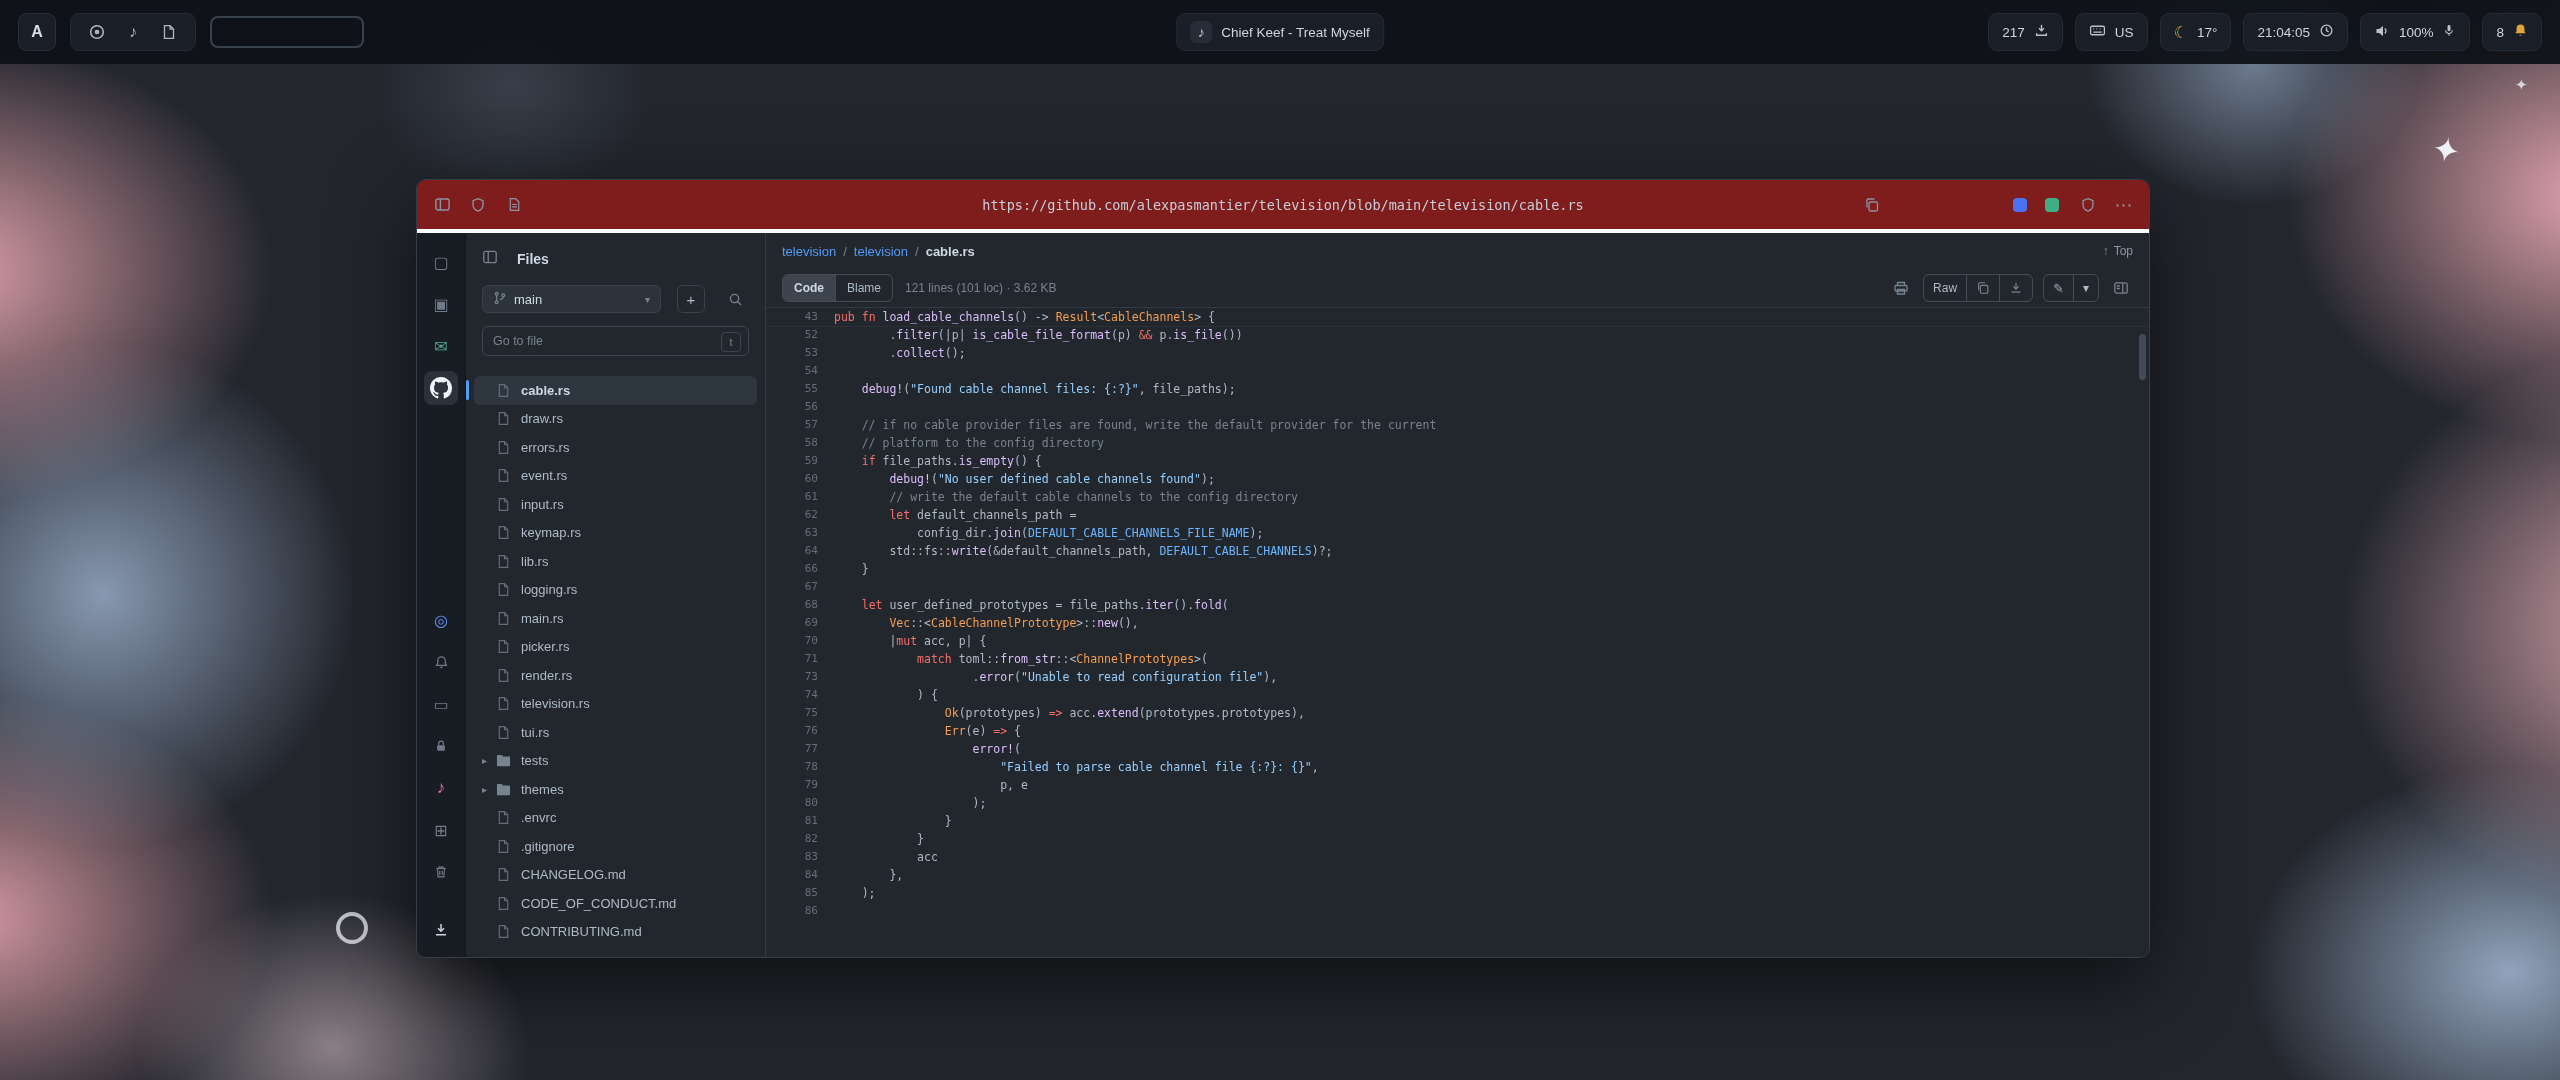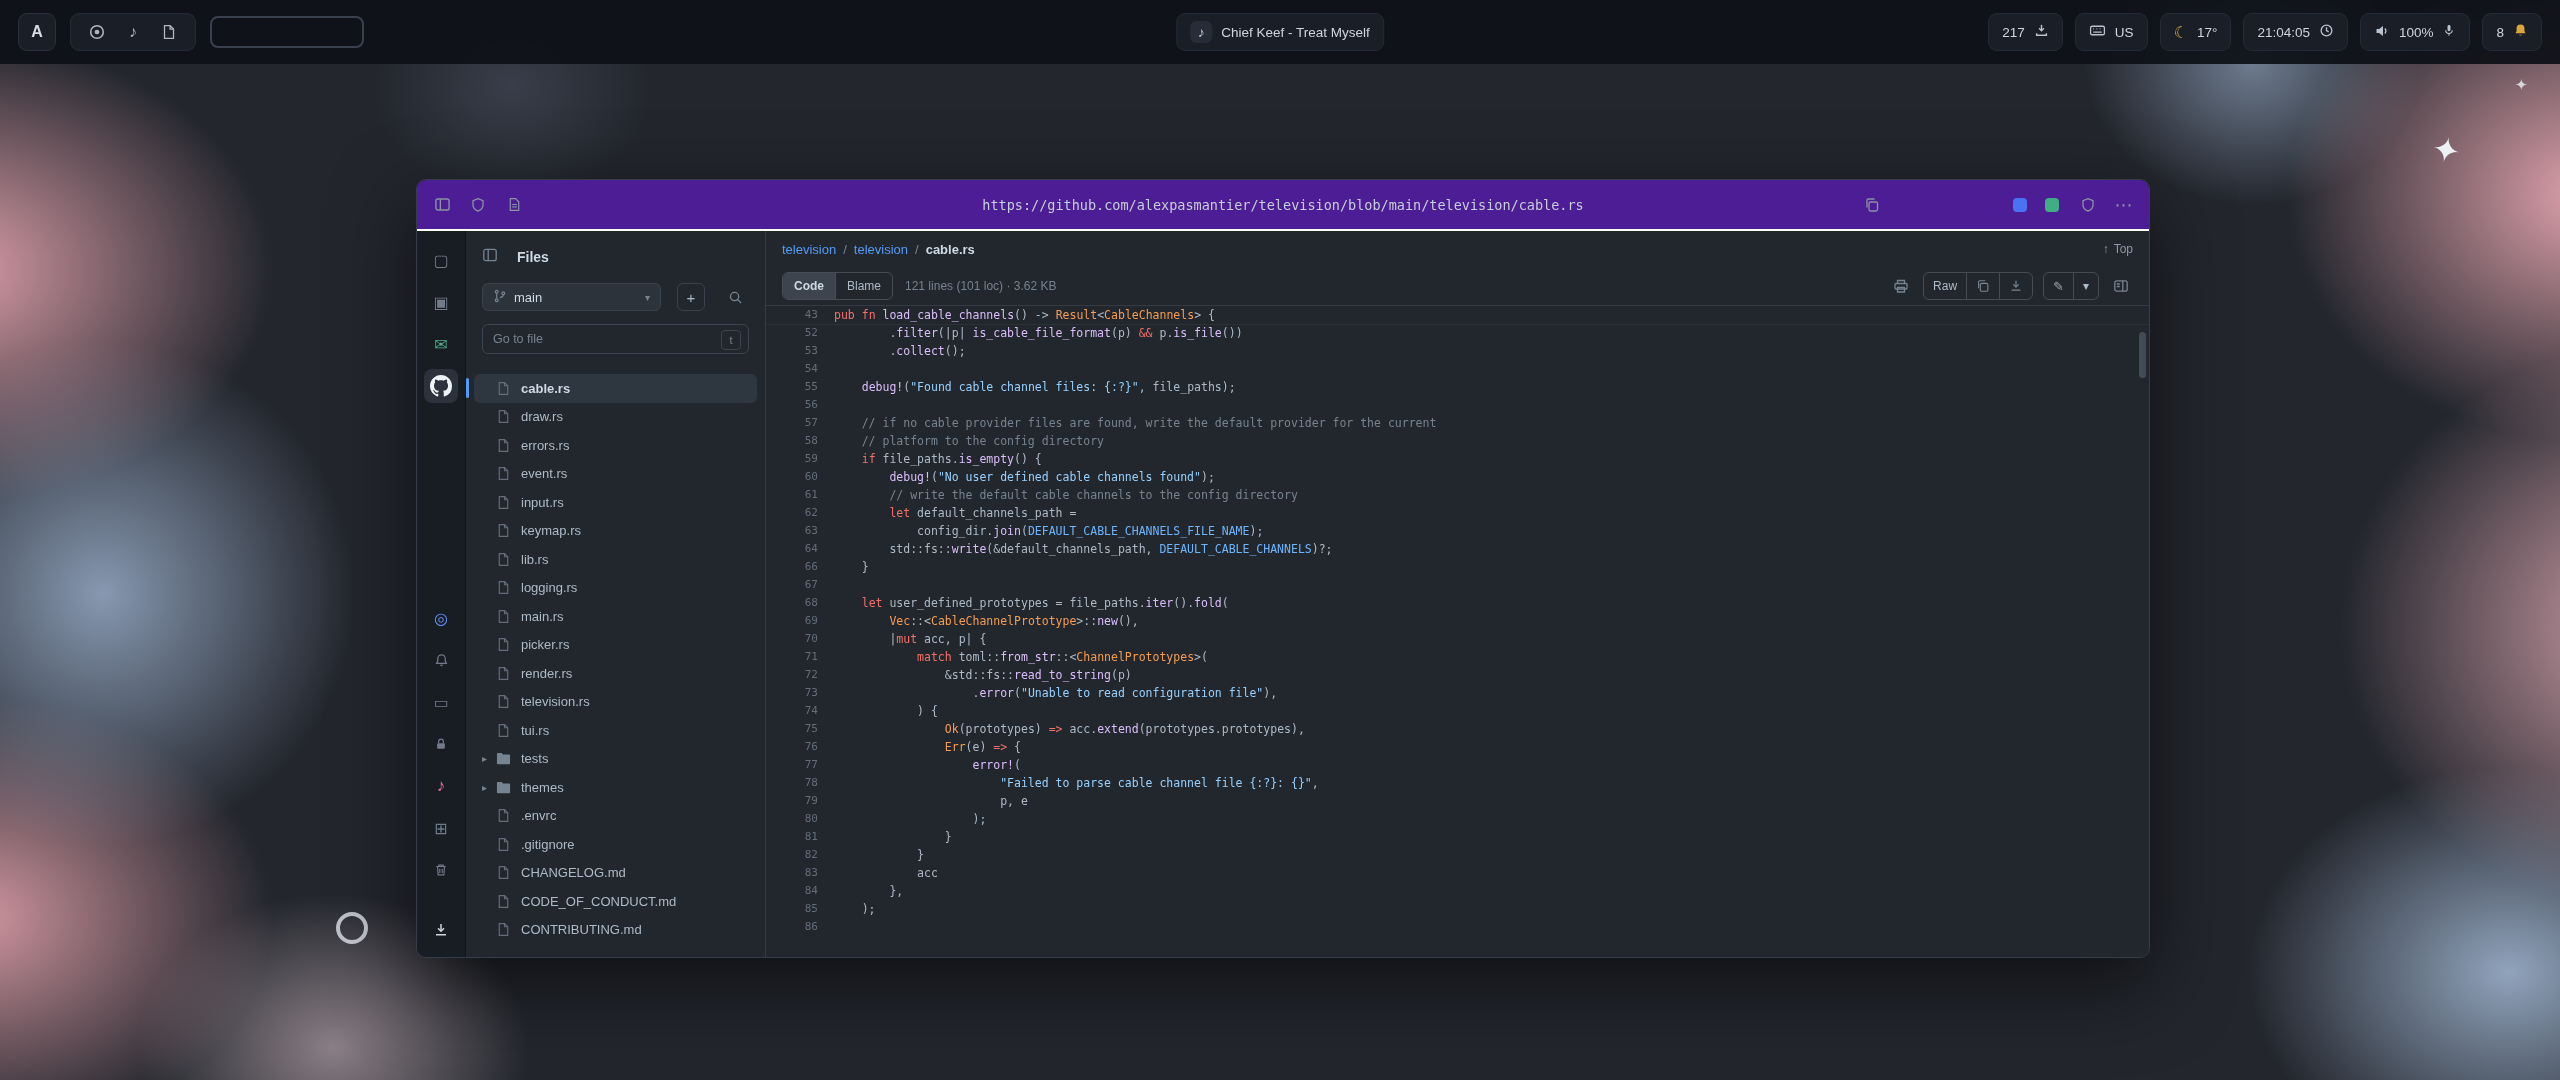--- a/index.html
+++ b/index.html
@@ -40,21 +40,21 @@
     display:flex;align-items:center;justify-content:center;font-size:14px;}
   .tb-right{margin-left:auto;display:flex;align-items:center;gap:12px;}
   .moon{color:#e3b341;font-size:16px;}
   .amber{color:#dea53d;}
   .tb-right svg, .tb-pill svg{flex:0 0 auto;}
 
   
   .window{position:absolute;left:416px;top:179px;width:1732px;height:777px;border-radius:10px;
     background:#22272e;border:1px solid #353d49;box-shadow:0 26px 80px rgba(0,0,0,.6);
     overflow:hidden;display:flex;flex-direction:column;z-index:4;}
-  .chrome{height:49px;background:#4c1d95;border-bottom:2px solid #ffffff;display:flex;align-items:center;
+  .chrome{height:49px;background:#7f1d1d;border-bottom:4px solid #ffffff;display:flex;align-items:center;
     padding:0 14px;position:relative;flex:0 0 auto;justify-content:center;}
   .ci{width:22px;height:22px;display:flex;align-items:center;justify-content:center;color:#8a94a4;font-size:16px;cursor:pointer;}
   .chrome .shieldL{margin-left:120px;}
   .chrome .ci + .ci{margin-left:14px;}
   .urlbar{position:absolute;left:50%;transform:translateX(-50%);max-width:900px;white-space:nowrap;
     font-family:"DejaVu Sans Mono", monospace;font-size:13.5px;color:#c6cfda;cursor:text;}
   .chrome-right{margin-left:auto;display:flex;align-items:center;}
   .chrome-right .ext{width:14px;height:14px;border-radius:4px;display:inline-block;cursor:pointer;}
   .ext-blue{background:#4a72f5;margin-left:130px;}
   .ext-green{background:#3fae85;margin-left:18px;}
@@ -618,21 +618,20 @@
                 <div class="code-row"><span class="ln">61</span><span class="lc"><span class="tk-c">        // write the default cable channels to the config directory</span></span></div>
                 <div class="code-row"><span class="ln">62</span><span class="lc"><span class="tk-p">        </span><span class="tk-k">let</span><span class="tk-p"> default_channels_path =</span></span></div>
                 <div class="code-row"><span class="ln">63</span><span class="lc"><span class="tk-p">            config_dir.</span><span class="tk-f">join</span><span class="tk-p">(</span><span class="tk-n">DEFAULT_CABLE_CHANNELS_FILE_NAME</span><span class="tk-p">);</span></span></div>
                 <div class="code-row"><span class="ln">64</span><span class="lc"><span class="tk-p">        std::fs::</span><span class="tk-f">write</span><span class="tk-p">(&amp;default_channels_path, </span><span class="tk-n">DEFAULT_CABLE_CHANNELS</span><span class="tk-p">)?;</span></span></div>
                 <div class="code-row"><span class="ln">66</span><span class="lc"><span class="tk-p">    }</span></span></div>
                 <div class="code-row"><span class="ln">67</span><span class="lc"></span></div>
                 <div class="code-row"><span class="ln">68</span><span class="lc"><span class="tk-p">    </span><span class="tk-k">let</span><span class="tk-p"> user_defined_prototypes = file_paths.</span><span class="tk-f">iter</span><span class="tk-p">().</span><span class="tk-f">fold</span><span class="tk-p">(</span></span></div>
                 <div class="code-row"><span class="ln">69</span><span class="lc"><span class="tk-p">        </span><span class="tk-t">Vec</span><span class="tk-p">::&lt;</span><span class="tk-t">CableChannelPrototype</span><span class="tk-p">&gt;::</span><span class="tk-f">new</span><span class="tk-p">(),</span></span></div>
                 <div class="code-row"><span class="ln">70</span><span class="lc"><span class="tk-p">        |</span><span class="tk-k">mut</span><span class="tk-p"> acc, p| {</span></span></div>
                 <div class="code-row"><span class="ln">71</span><span class="lc"><span class="tk-p">            </span><span class="tk-k">match</span><span class="tk-p"> toml::</span><span class="tk-f">from_str</span><span class="tk-p">::&lt;</span><span class="tk-t">ChannelPrototypes</span><span class="tk-p">&gt;(</span></span></div>
-                <div class="code-row"><span class="ln">72</span><span class="lc"><span class="tk-p">                &amp;std::fs::</span><span class="tk-f">read_to_string</span><span class="tk-p">(p)</span></span></div>
                 <div class="code-row"><span class="ln">73</span><span class="lc"><span class="tk-p">                    .</span><span class="tk-f">error</span><span class="tk-p">(</span><span class="tk-s">"Unable to read configuration file"</span><span class="tk-p">),</span></span></div>
                 <div class="code-row"><span class="ln">74</span><span class="lc"><span class="tk-p">            ) {</span></span></div>
                 <div class="code-row"><span class="ln">75</span><span class="lc"><span class="tk-p">                </span><span class="tk-t">Ok</span><span class="tk-p">(prototypes) </span><span class="tk-k">=&gt;</span><span class="tk-p"> acc.</span><span class="tk-f">extend</span><span class="tk-p">(prototypes.prototypes),</span></span></div>
                 <div class="code-row"><span class="ln">76</span><span class="lc"><span class="tk-p">                </span><span class="tk-t">Err</span><span class="tk-p">(e) </span><span class="tk-k">=&gt;</span><span class="tk-p"> {</span></span></div>
                 <div class="code-row"><span class="ln">77</span><span class="lc"><span class="tk-p">                    </span><span class="tk-f">error!</span><span class="tk-p">(</span></span></div>
                 <div class="code-row"><span class="ln">78</span><span class="lc"><span class="tk-p">                        </span><span class="tk-s">"Failed to parse cable channel file {:?}: {}"</span><span class="tk-p">,</span></span></div>
                 <div class="code-row"><span class="ln">79</span><span class="lc"><span class="tk-p">                        p, e</span></span></div>
                 <div class="code-row"><span class="ln">80</span><span class="lc"><span class="tk-p">                    );</span></span></div>
                 <div class="code-row"><span class="ln">81</span><span class="lc"><span class="tk-p">                }</span></span></div>
                 <div class="code-row"><span class="ln">82</span><span class="lc"><span class="tk-p">            }</span></span></div>

